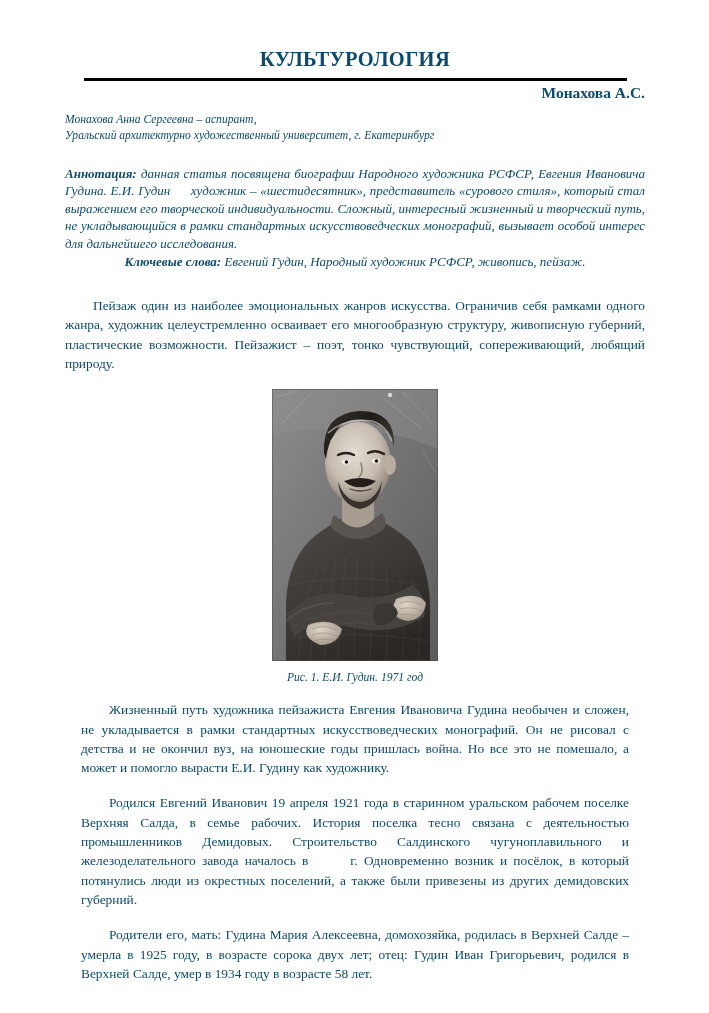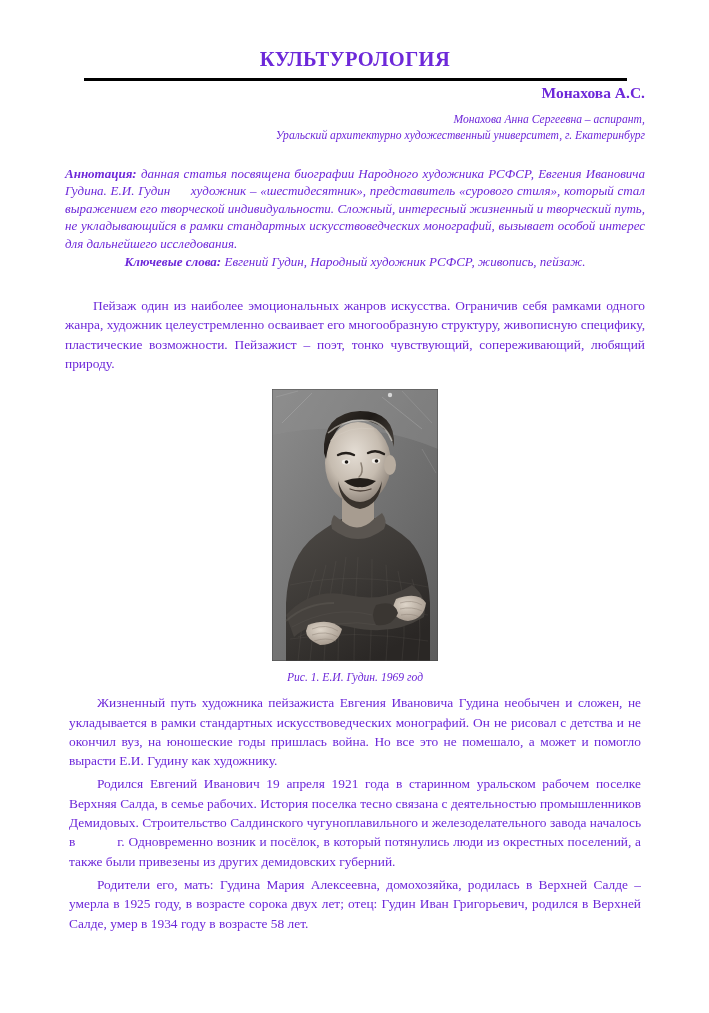--- a/index.html
+++ b/index.html
@@ -7,21 +7,21 @@
     margin: 0;
     padding: 0;
     background: #ffffff;
   }
   .page {
     position: relative;
     width: 709px;
     height: 1013px;
     background: #ffffff;
     font-family: "Liberation Serif", "DejaVu Serif", serif;
-    color: #6d28d9;
+    color: #0c4a6e;
     overflow: hidden;
   }
   .content {
     position: absolute;
     left: 65px;
     top: 0;
     width: 580px;
   }
 
   
@@ -49,21 +49,21 @@
     line-height: 1.25;
   }
   .doc-author {
     text-align: right;
     font-weight: bold;
     font-size: 15.5px;
     margin-top: 2px;
     line-height: 1.25;
   }
   .affil {
-    text-align: right;
+    text-align: left;
     font-style: italic;
     font-size: 11.6px;
     line-height: 1.42;
     margin-top: 10px;
   }
   .affil div { white-space: nowrap; }
 
   
   .abstract {
     font-style: italic;
@@ -100,21 +100,21 @@
     margin: 0;
     text-indent: 28px;
   }
   .body-after {
     font-size: 13.4px;
     line-height: 1.44;
     text-align: justify;
     margin-top: 9px;
   }
   .body-after p {
-    margin: 4px;
+    margin: 16px;
     text-indent: 28px;
   }
   .gap-blank {
     display: inline-block;
     width: 42px;
   }
 
   
   .figure {
     margin-top: 16px;
@@ -151,21 +151,21 @@
       <div>Монахова Анна Сергеевна – аспирант,</div>
       <div>Уральский архитектурно художественный университет, г. Екатеринбург</div>
     </div>
 
     <div class="abstract">
       <p><span class="lead">Аннотация:</span><span> данная статья посвящена биографии Народного художника РСФСР, Евгения Ивановича Гудина. Е.И. Гудин   художник – «шестидесятник», представитель «сурового стиля», который стал выражением его творческой индивидуальности. Сложный, интересный жизненный и творческий путь, не укладывающийся в рамки стандартных искусствоведческих монографий, вызывает особой интерес для дальнейшего исследования.</span></p>
     </div>
     <p class="keywords"><span class="lead">Ключевые слова:</span><span> Евгений Гудин, Народный художник РСФСР, живопись, пейзаж.</span></p>
 
     <div class="body-text">
-      <p>Пейзаж один из наиболее эмоциональных жанров искусства. Ограничив себя рамками одного жанра, художник целеустремленно осваивает его многообразную структуру, живописную специфику, пластические возможности. Пейзажист – поэт, тонко чувствующий, сопереживающий, любящий природу.</p>
+      <p>Пейзаж один из наиболее эмоциональных жанров искусства. Ограничив себя рамками одного жанра, художник целеустремленно осваивает его многообразную структуру, живописную губерний, пластические возможности. Пейзажист – поэт, тонко чувствующий, сопереживающий, любящий природу.</p>
     </div>
 
     <div class="figure">
       <div class="photo-frame">
         <svg width="166" height="272" viewBox="0 0 166 272" xmlns="http://www.w3.org/2000/svg" aria-hidden="true">
           <defs>
             <linearGradient id="bgGrad" x1="0" y1="0" x2="1" y2="1">
               <stop offset="0%" stop-color="#8d8d8d"></stop>
               <stop offset="45%" stop-color="#767676"></stop>
               <stop offset="100%" stop-color="#5c5c5c"></stop>
@@ -267,21 +267,21 @@
           <path d="M14 232 Q34 214 62 214" stroke="#5e5954" stroke-width="2" fill="none" opacity="0.5"></path>
 
           <g opacity="0.18" stroke="#ffffff" stroke-width="0.6" fill="none">
             <path d="M130 2 L160 34"></path>
               <path d="M4 8 L26 2"></path>
               <path d="M150 60 L164 84"></path>
           </g>
           <rect x="0" y="0" width="166" height="272" fill="none" stroke="#4a4a4a" stroke-width="1"></rect>
         </svg>
       </div>
-      <div class="fig-caption">Рис. 1. Е.И. Гудин. 1969 год</div>
+      <div class="fig-caption">Рис. 1. Е.И. Гудин. 1971 год</div>
     </div>
 
     <div class="body-after">
       <p>Жизненный путь художника пейзажиста Евгения Ивановича Гудина необычен и сложен, не укладывается в рамки стандартных искусствоведческих монографий. Он не рисовал с детства и не окончил вуз, на юношеские годы пришлась война. Но все это не помешало, а может и помогло вырасти Е.И. Гудину как художнику.</p>
       <p><span>Родился Евгений Иванович 19 апреля 1921 года в старинном уральском рабочем поселке Верхняя Салда, в семье рабочих. История поселка тесно связана с деятельностью промышленников Демидовых. Строительство Салдинского чугуноплавильного и железоделательного завода началось в</span><span class="gap-blank"></span><span>г. Одновременно возник и посёлок, в который потянулись люди из окрестных поселений, а также были привезены из других демидовских губерний.</span></p>
       <p>Родители его, мать: Гудина Мария Алексеевна, домохозяйка, родилась в Верхней Салде – умерла в 1925 году, в возрасте сорока двух лет; отец: Гудин Иван Григорьевич, родился в Верхней Салде, умер в 1934 году в возрасте 58 лет.</p>
     </div>
 
   </div>
 </div>

